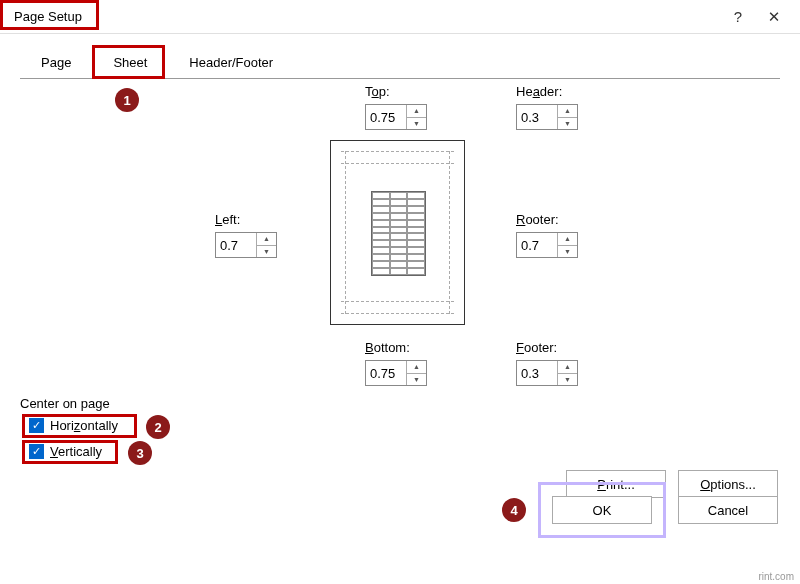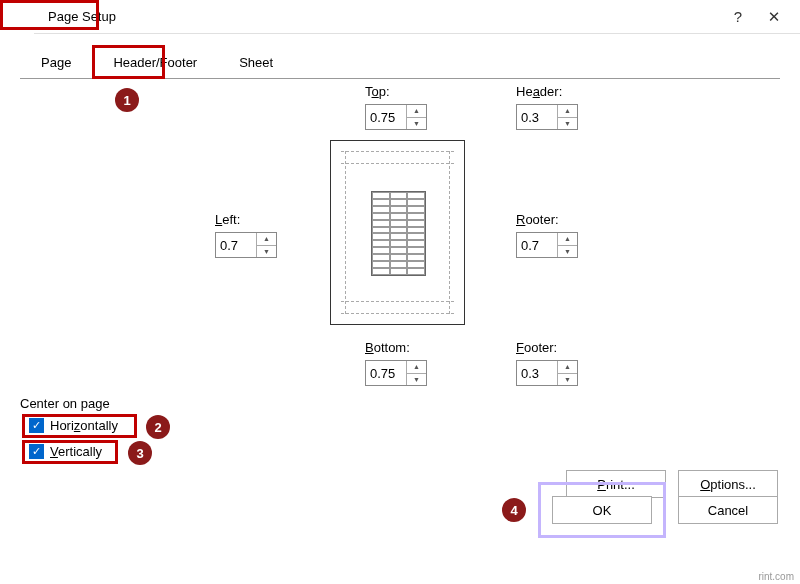--- a/index.html
+++ b/index.html
@@ -1,17 +1,17 @@
 <!DOCTYPE html>
 <html><head>
 <meta charset="utf-8">
 <style>
 * { box-sizing: border-box; font-family: "Segoe UI", Tahoma, sans-serif; font-size: 13px; }
 body { margin: 0; background: #fff; width: 800px; height: 584px; position: relative; }
-.titlebar { height: 34px; display: flex; align-items: center; padding: 12px 8px; border-bottom: 1px solid #e0e0e0; margin-left: 34px; }
+.titlebar { height: 34px; display: flex; align-items: center; padding: 12px 8px; border-bottom: 1px solid #e0e0e0; }
 .title-text { padding: 4px 6px; }
 .tb-spacer { flex: 1; }
 .tb-btn { width: 36px; height: 28px; display: flex; align-items: center; justify-content: center; font-size: 15px; color: #333; }
 .red-box-title { position: absolute; left: 0; top: 0; width: 99px; height: 30px; border: 3px solid #c00000; pointer-events: none; }
 .tabs { display: flex; padding: 12px 20px 0 20px; gap: 0; }
 .tab { padding: 8px 20px; border: 1px solid transparent; cursor: pointer; position: relative; }
 .tab.active { border: 1px solid #999; border-bottom: 1px solid #fff; background: #fff; }
 .red-box-margins { position: absolute; left: 92px; top: 45px; width: 73px; height: 34px; border: 3px solid #c00000; pointer-events: none; }
 .tab-underline { border-bottom: 1px solid #999; margin: 0 20px; position: relative; top: -1px; z-index: -1; }
 .badge { position: absolute; width: 24px; height: 24px; border-radius: 50%; background: #8b1a1a; color: #fff; display: flex; align-items: center; justify-content: center; font-weight: bold; font-size: 13px; }
@@ -61,22 +61,22 @@
 <div class="titlebar">
   <span class="title-text">Page Setup</span>
   <div class="tb-spacer"></div>
   <div class="tb-btn">?</div>
   <div class="tb-btn">✕</div>
 </div>
 <div class="red-box-title"></div>
 
 <div class="tabs">
   <div class="tab">Page</div>
+  <div class="tab">Sheet</div>
   <div class="tab">Header/Footer</div>
-  <div class="tab">Sheet</div>
 </div>
 <div class="tab-underline"></div>
 <div class="red-box-margins"></div>
 <div class="badge" style="left:115px; top:88px;">1</div>
 
 <div class="content">
 
   <div class="lbl-top"><span>T</span><span class="u">o</span><span>p:</span></div>
   <div class="lbl-header"><span>He</span><span class="u">a</span><span>der:</span></div>
   <div class="lbl-left"><span></span><span class="u">L</span><span>eft:</span></div>

